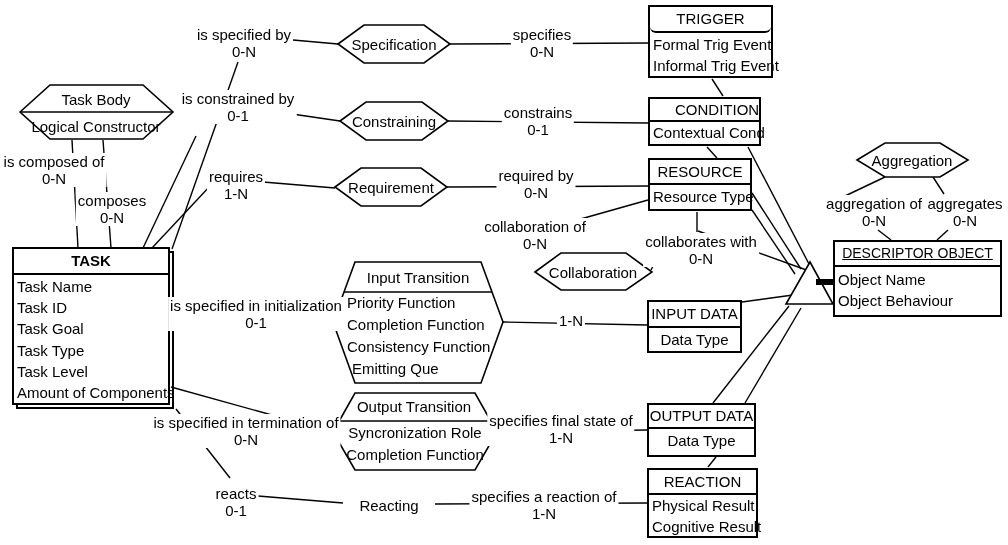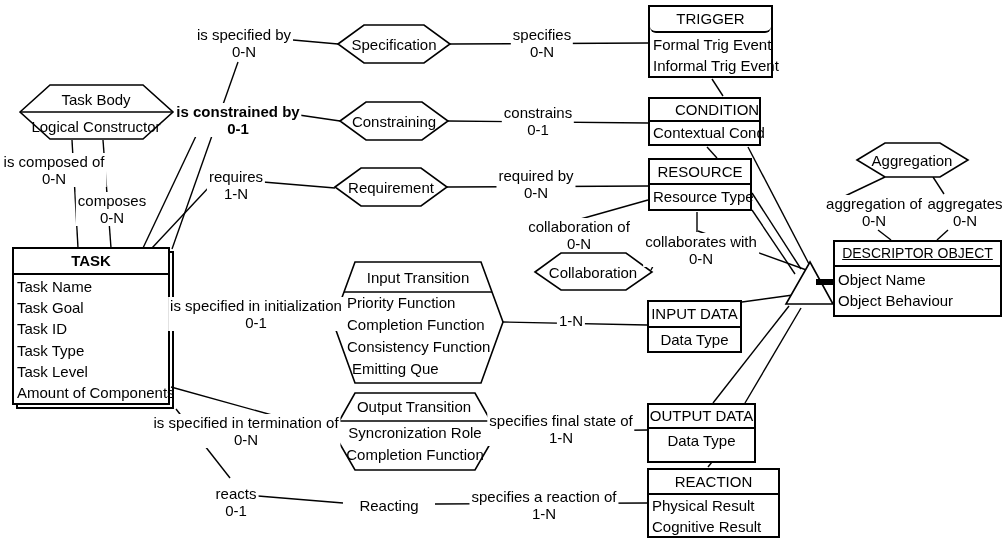--- a/index.html
+++ b/index.html
@@ -83,22 +83,22 @@
     </g>
     <polygon points="810,262 786,304 833,304" fill="#fff" stroke="#000" stroke-width="1.6"></polygon>
     <line x1="816" y1="282" x2="835" y2="282" stroke="#000" stroke-width="6"></line>
   </svg>
 
   <div class="shadow" style="left:16px;top:251px;width:158px;height:158px;"></div>
   <div class="ebox" style="left:12px;top:247px;width:158px;height:158px;">
     <div class="hd" style="height:24px;line-height:24px;font-weight:bold;">TASK</div>
     <div class="attrs" style="line-height:21.2px;">
       <div>Task Name</div>
+      <div>Task ID</div>
       <div>Task Goal</div>
-      <div>Task ID</div>
       <div>Task Type</div>
       <div>Task Level</div>
       <div>Amount of Components</div>
     </div>
   </div>
 
   <div class="ebox" style="left:648px;top:5px;width:125px;height:73px;">
     <div class="hd" style="height:24px;line-height:24px;border-radius:6px;">TRIGGER</div>
     <div class="attrs" style="line-height:21px;">
       <div>Formal Trig Event</div>
@@ -120,28 +120,28 @@
     </div>
   </div>
 
   <div class="ebox" style="left:647px;top:300px;width:95px;height:53px;">
     <div class="hd" style="height:24px;line-height:24px;">INPUT DATA</div>
     <div class="attrs" style="line-height:21px;text-align:center;">
       <div>Data Type</div>
     </div>
   </div>
 
-  <div class="ebox" style="left:647px;top:403px;width:109px;height:60px;">
+  <div class="ebox" style="left:647px;top:403px;width:109px;height:54px;">
     <div class="hd" style="height:22px;line-height:22px;">OUTPUT DATA</div>
     <div class="attrs" style="line-height:21px;text-align:center;">
       <div>Data Type</div>
     </div>
   </div>
 
-  <div class="ebox" style="left:647px;top:468px;width:133px;height:70px;">
+  <div class="ebox" style="left:647px;top:468px;width:111px;height:70px;">
     <div class="hd" style="height:23px;line-height:23px;">REACTION</div>
     <div class="attrs" style="line-height:20.5px;">
       <div>Physical Result</div>
       <div>Cognitive Result</div>
     </div>
   </div>
 
   <div class="ebox" style="left:833px;top:240px;width:169px;height:77px;">
     <div class="hd" style="height:23px;line-height:23px;font-size:14px;text-decoration:underline;">DESCRIPTOR OBJECT</div>
     <div class="attrs" style="line-height:20.5px;padding-top:3px;">
@@ -174,21 +174,21 @@
   </div>
 
   <div class="rlabel" style="left:244px;top:26px;">
     <div>is specified by</div>
     <div>0-N</div>
   </div>
   <div class="rlabel" style="left:542px;top:26px;">
     <div>specifies</div>
     <div>0-N</div>
   </div>
-  <div class="rlabel" style="left:238px;top:103px;font-weight:bold;">
+  <div class="rlabel" style="left:238px;top:90px;">
     <div>is constrained by</div>
     <div>0-1</div>
   </div>
   <div class="rlabel" style="left:538px;top:104px;">
     <div>constrains</div>
     <div>0-1</div>
   </div>
   <div class="rlabel" style="left:236px;top:168px;">
     <div>requires</div>
     <div>1-N</div>
@@ -198,21 +198,21 @@
     <div>0-N</div>
   </div>
   <div class="rlabel" style="left:54px;top:153px;">
     <div>is composed of</div>
     <div>0-N</div>
   </div>
   <div class="rlabel" style="left:112px;top:192px;">
     <div>composes</div>
     <div>0-N</div>
   </div>
-  <div class="rlabel" style="left:535px;top:218px;margin-left:44px;">
+  <div class="rlabel" style="left:535px;top:218px;">
     <div>collaboration of</div>
     <div>0-N</div>
   </div>
   <div class="rlabel" style="left:701px;top:233px;">
     <div>collaborates with</div>
     <div>0-N</div>
   </div>
   <div class="rlabel" style="left:874px;top:195px;">
     <div>aggregation of</div>
     <div>0-N</div>

